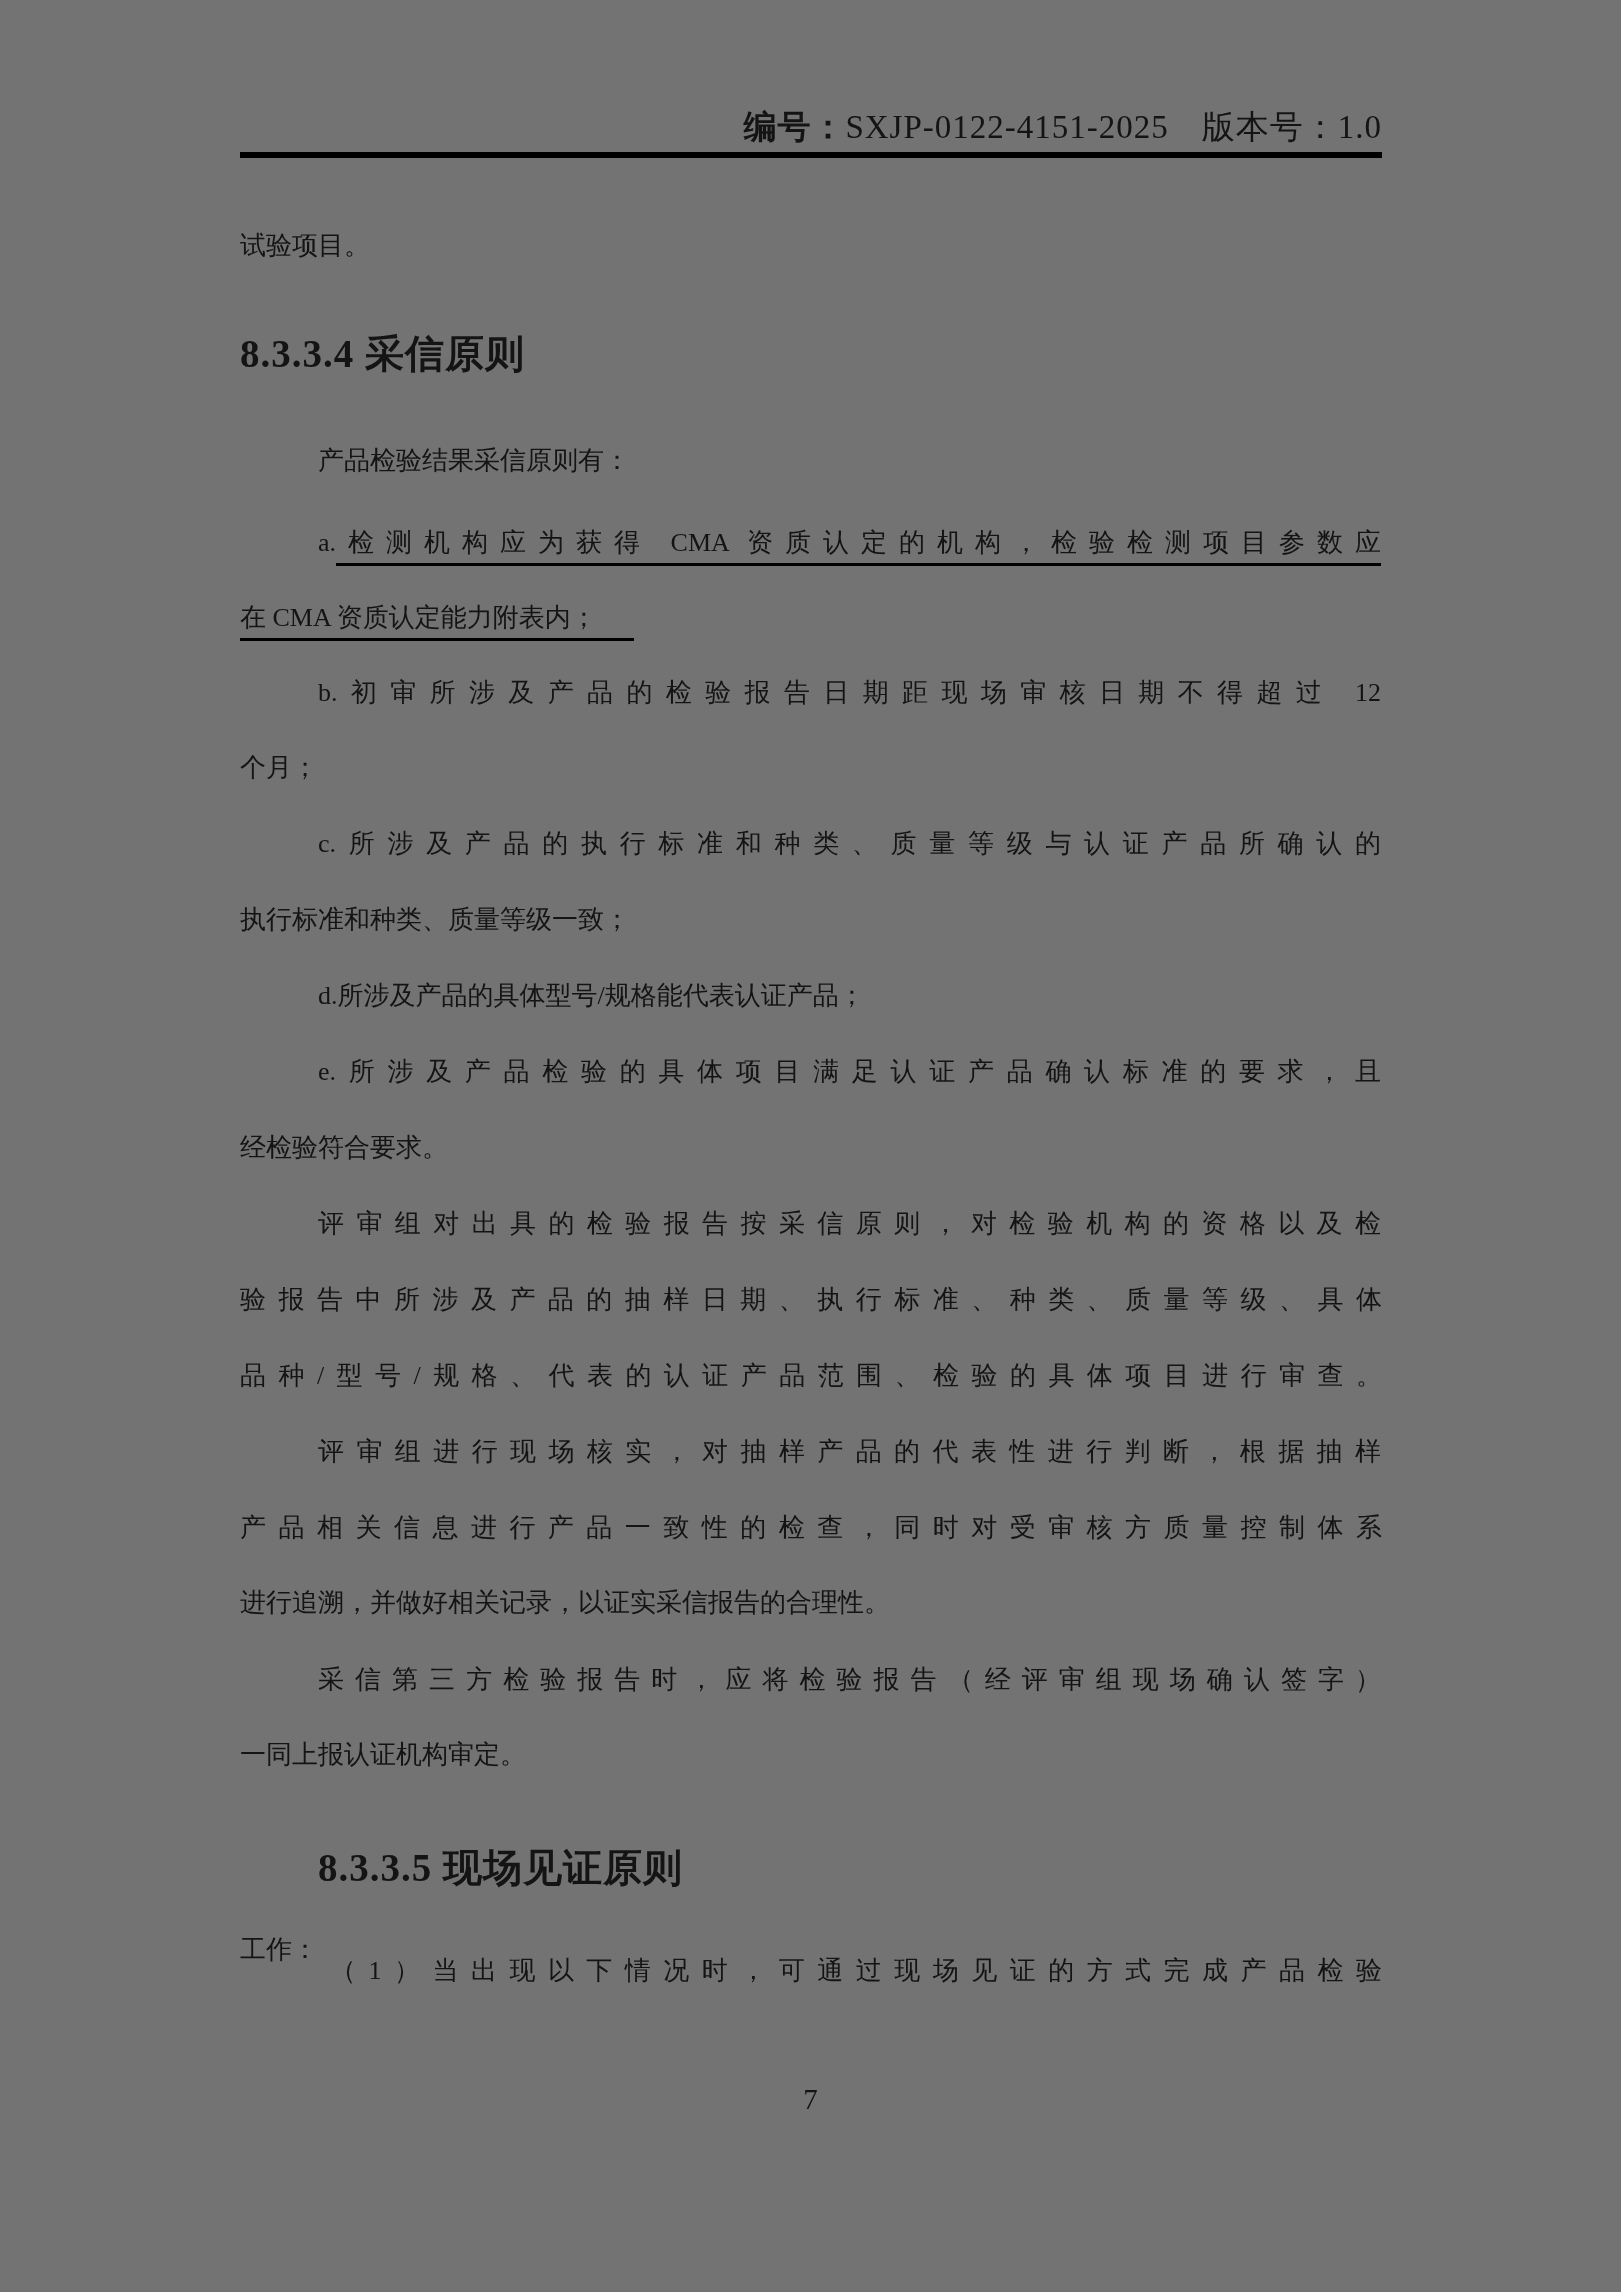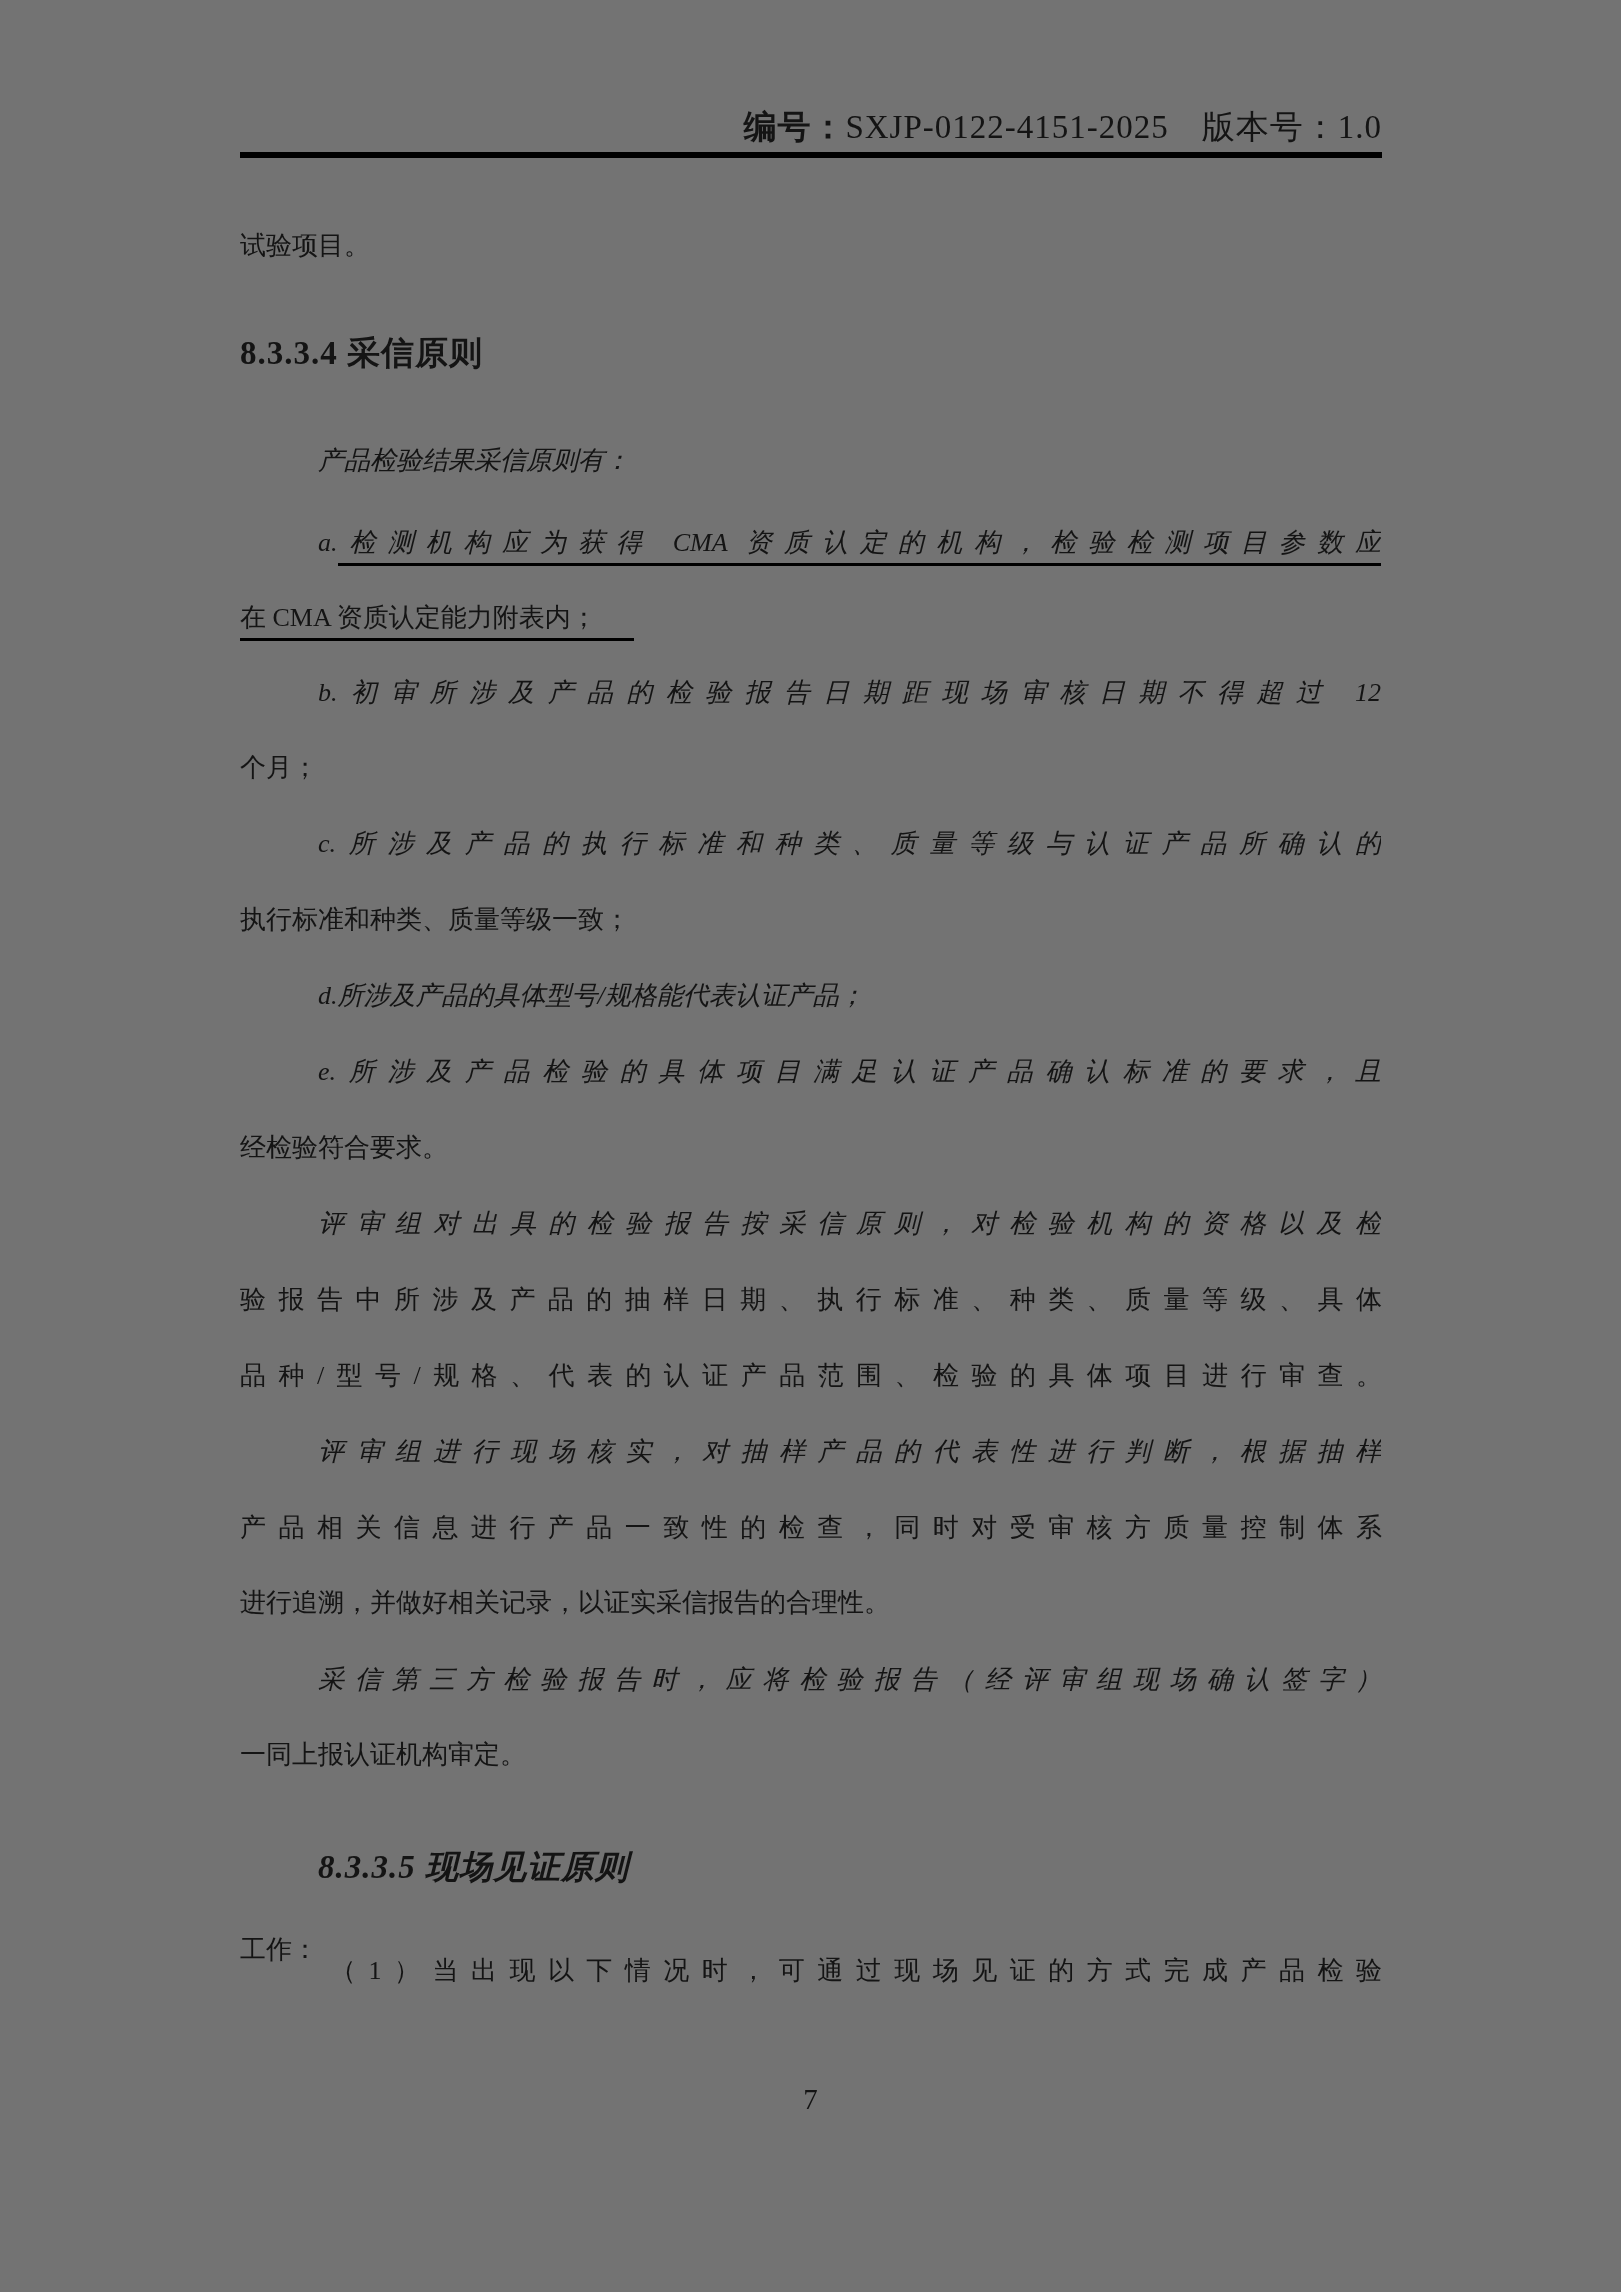--- a/index.html
+++ b/index.html
@@ -20,25 +20,25 @@
   .header .gap{display:inline-block;width:33px;}
   .rule{
     position:absolute;left:240px;top:152px;width:1142px;height:5.9px;
     background:#000000;
   }
   .line{
     position:absolute;left:240px;width:1142px;height:75px;
     line-height:75px;font-size:26px;overflow:hidden;
     text-justify:inter-ideograph;
   }
-  .ind{padding-left:78px;width:1063px;font-style:italic;}
+  .ind{padding-left:78px;width:1063px;}
   .ind2{padding-left:90px;width:1052px;}
   .justify{text-align:justify;}
   .justify::after{content:"";display:inline-block;width:100%;height:0;}
-  .h{font-weight:bold;font-size:33px;letter-spacing:1px;}
+  .h{font-weight:bold;font-size:39px;letter-spacing:1px;}
   .ul{border-bottom:3.9px solid #000;padding-bottom:5.9px;margin-top:14px;}
   .ul-ext{border-bottom:3.9px solid #000;padding-bottom:5.9px;padding-right:37px;}
   .page-number{
     position:absolute;left:0;top:2070px;width:1621px;height:59px;
     line-height:59px;text-align:center;font-size:29px;
   }
 </style>
 </head>
 <body>
 

